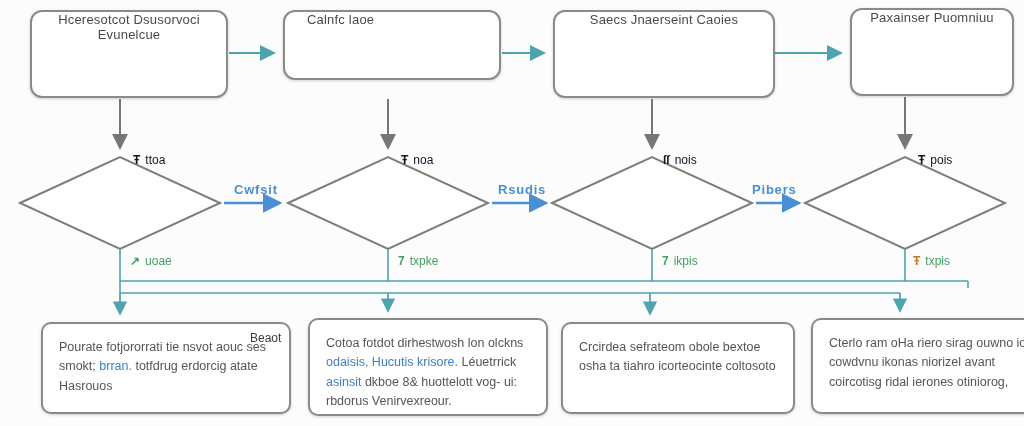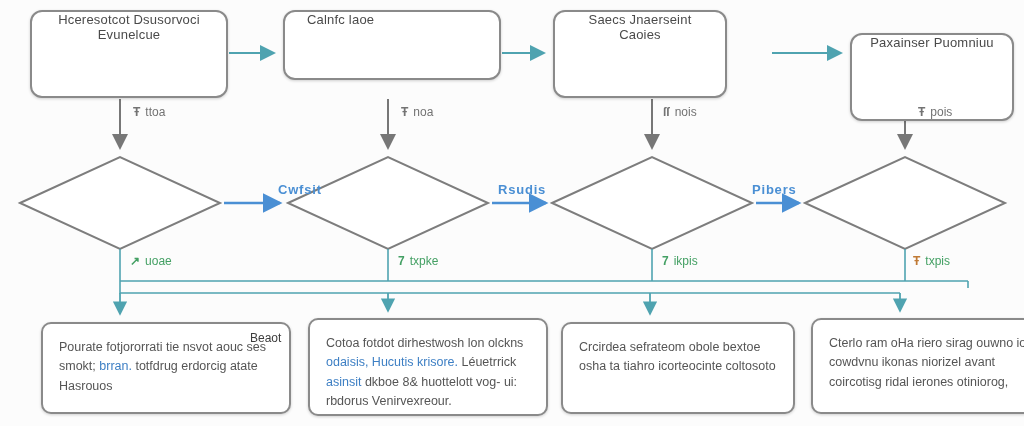--- a/index.html
+++ b/index.html
@@ -20,21 +20,21 @@
   .tbox.align-left{justify-content:flex-start;text-align:left;padding-left:22px;}
   .bbox{
     position:absolute;z-index:1;background:#ffffff;
     border:2px solid #8a8a8a;border-radius:10px;
     box-shadow:0 1px 3px rgba(0,0,0,0.18);
     color:#555555;font-size:12.5px;line-height:1.55;
     padding:14px 16px;box-sizing:border-box;text-align:left;margin-left:33px;
   }
   .lbl{position:absolute;z-index:2;font-size:12px;white-space:nowrap;}
   .lbl .ic{margin-right:5px;font-weight:bold;}
-  .lbl-orange{color:#737373;}
+  .lbl-orange{color:#0f172a;margin-top:48px;}
   .lbl-green{color:#44a064;}
   .lbl-blue{color:#4a8fd4;font-size:13px;letter-spacing:0.8px;font-weight:bold;}
   .lbl-dark{color:#3c3c3c;font-size:12px;margin-top:44px;}
   .ic-orange{color:#c07a35;}
   .seg-gray{color:#555555;}
   .seg-blue{color:#3d7fc4;}
 </style>
 </head>
 <body>
 
@@ -84,41 +84,41 @@
     <line x1="650" y1="293" x2="650" y2="314" stroke="#4fa3b0" stroke-width="1.8" marker-end="url(#mTeal)"></line>
     <line x1="900" y1="293" x2="900" y2="311" stroke="#4fa3b0" stroke-width="1.8" marker-end="url(#mTeal)"></line>
   </svg>
 
   <div class="tbox" style="left:30px;top:10px;width:198px;height:88px;">
     <span>Hceresotcot Dsusorvoci Evunelcue</span>
   </div>
   <div class="tbox align-left" style="left:283px;top:10px;width:218px;height:70px;">
     <span>Calnfc laoe</span>
   </div>
-  <div class="tbox" style="left:553px;top:10px;width:174px;height:88px;">
+  <div class="tbox" style="left:553px;top:10px;width:222px;height:88px;">
     <span>Saecs Jnaerseint Caoies</span>
   </div>
-  <div class="tbox" style="left:850px;top:8px;width:164px;height:88px;margin-top:25px;">
+  <div class="tbox" style="left:850px;top:8px;width:164px;height:88px;">
     <span>Paxainser Puomniuu</span>
   </div>
 
   <div class="lbl lbl-orange" style="left:133px;top:105px;">
     <span class="ic">Ŧ</span><span>ttoa</span>
   </div>
   <div class="lbl lbl-orange" style="left:401px;top:105px;">
     <span class="ic">Ŧ</span><span>noa</span>
   </div>
   <div class="lbl lbl-orange" style="left:663px;top:105px;">
     <span class="ic">ſſ</span><span>nois</span>
   </div>
   <div class="lbl lbl-orange" style="left:918px;top:105px;">
     <span class="ic">Ŧ</span><span>pois</span>
   </div>
 
-  <div class="lbl lbl-blue" style="left:234px;top:182px;margin-left:44px;">
+  <div class="lbl lbl-blue" style="left:234px;top:182px;">
     <span>Cwfsit</span>
   </div>
   <div class="lbl lbl-blue" style="left:498px;top:182px;">
     <span>Rsudis</span>
   </div>
   <div class="lbl lbl-blue" style="left:752px;top:182px;">
     <span>Pibers</span>
   </div>
 
   <div class="lbl lbl-green" style="left:130px;top:254px;">

